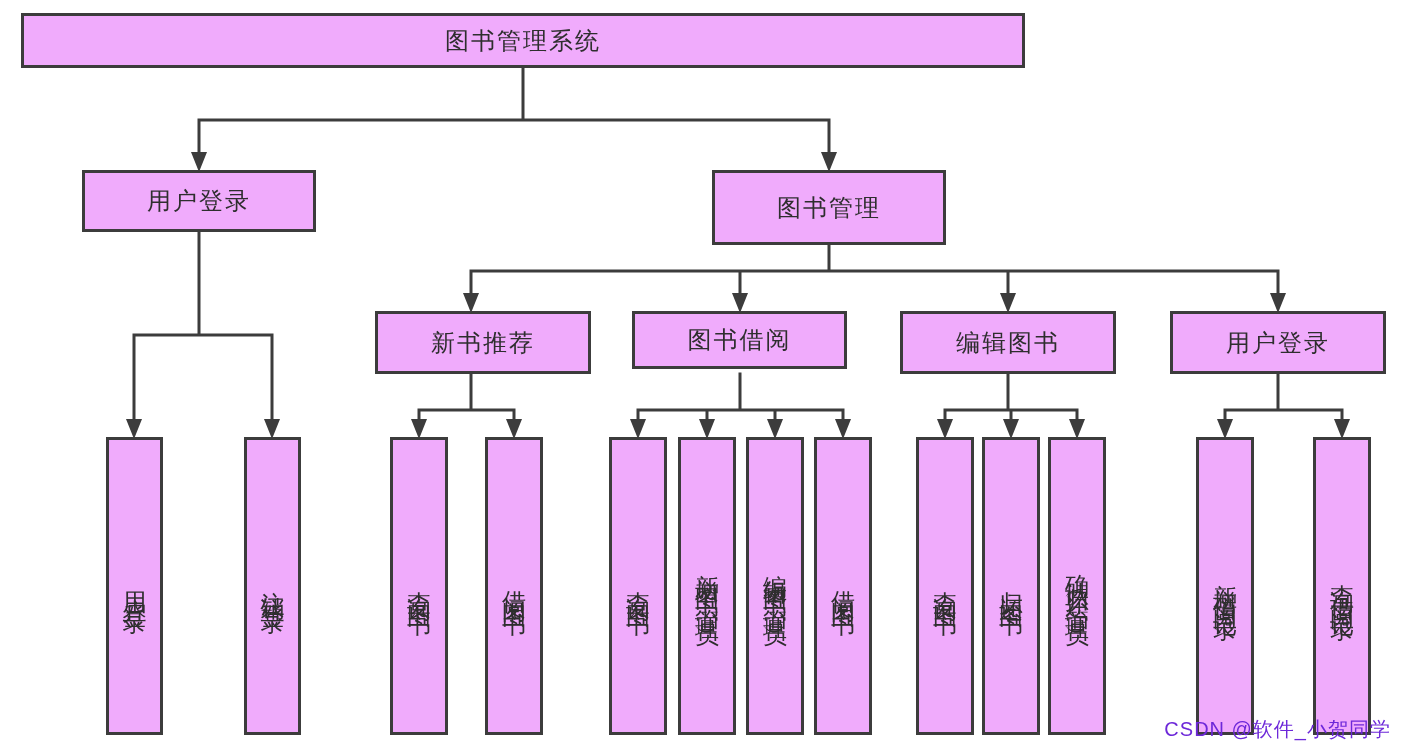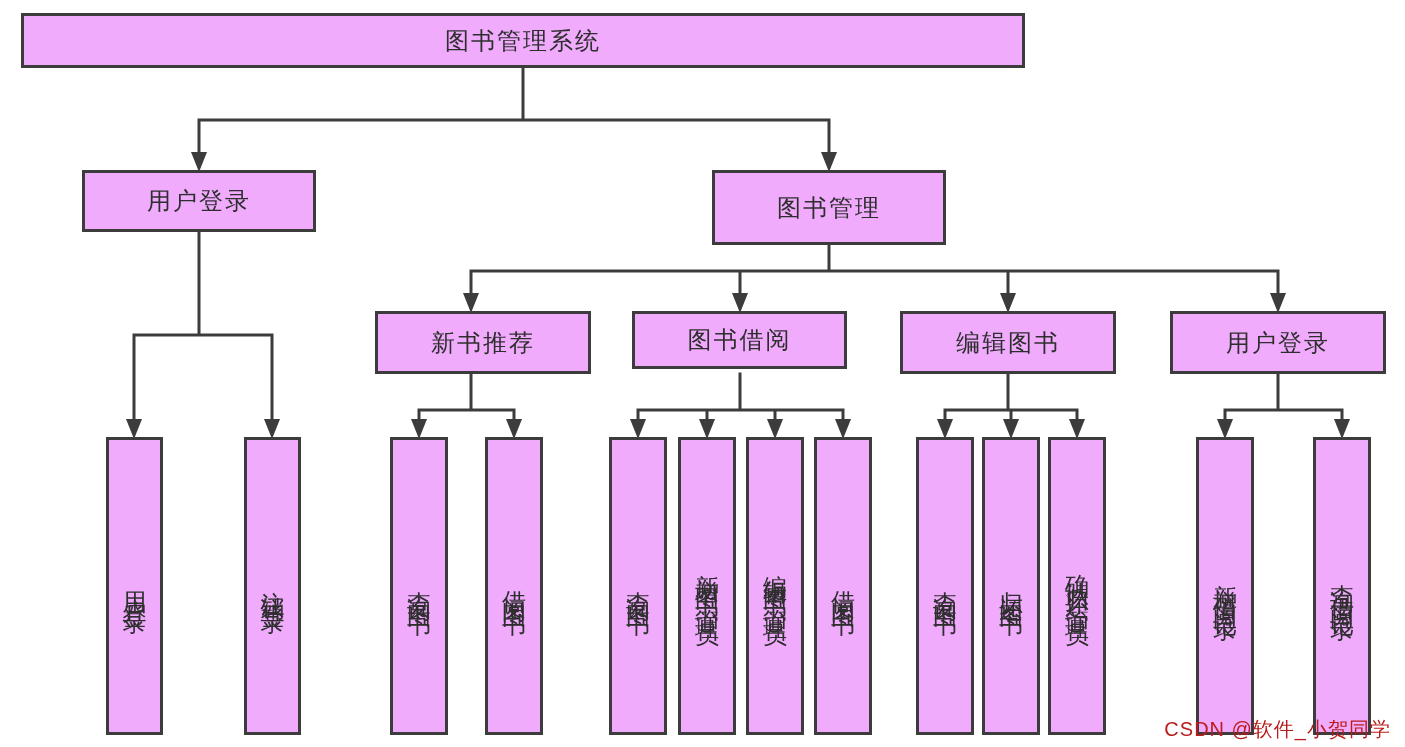--- a/index.html
+++ b/index.html
@@ -36,21 +36,21 @@
     font-size: 24px;
     letter-spacing: 7px;
     line-height: 1;
     white-space: nowrap;
   }
   .watermark {
     position: absolute;
     right: 14px;
     bottom: 4px;
     font-size: 20px;
-    color: #b91c1c;
+    color: #6d28d9;
     letter-spacing: 1px;
     white-space: nowrap;
   }
 </style>
 </head>
 <body>
 
 <div class="stage">
 
   <svg class="wires" viewBox="0 0 1405 747">

